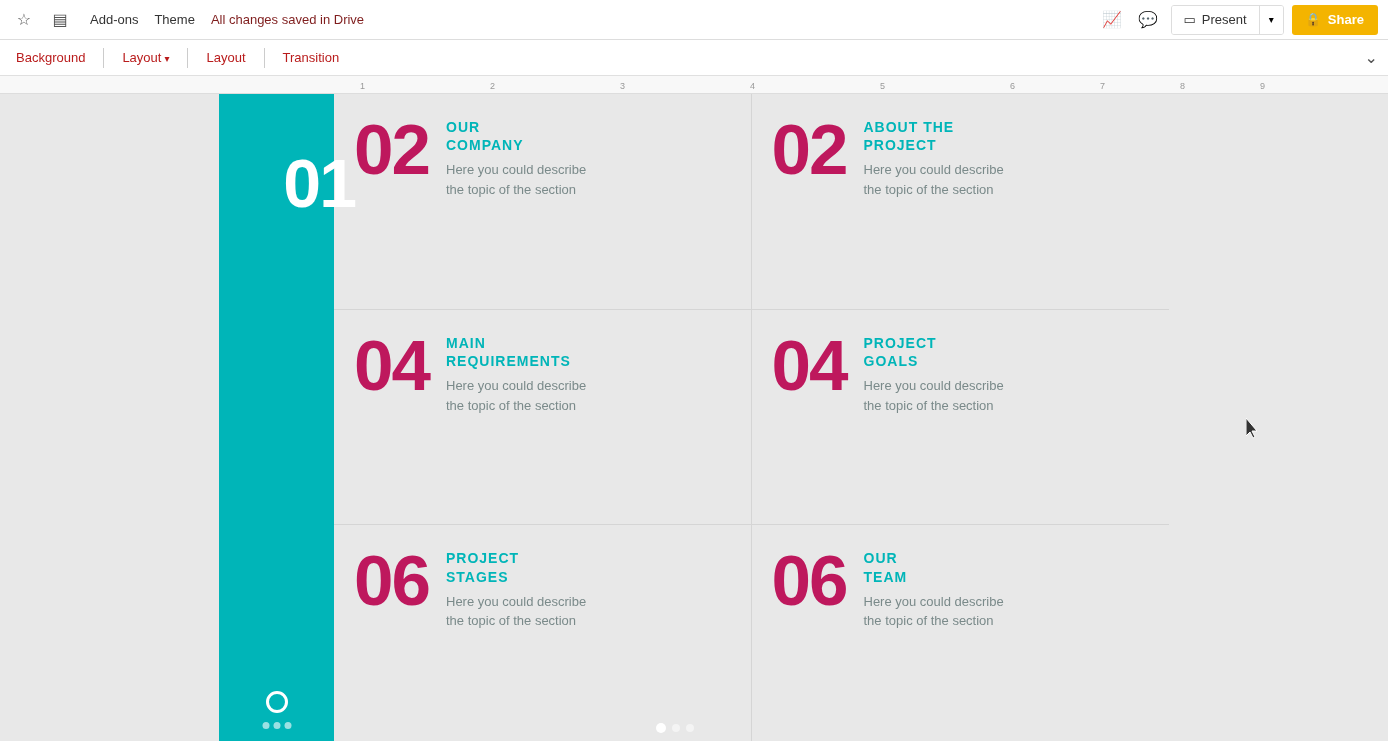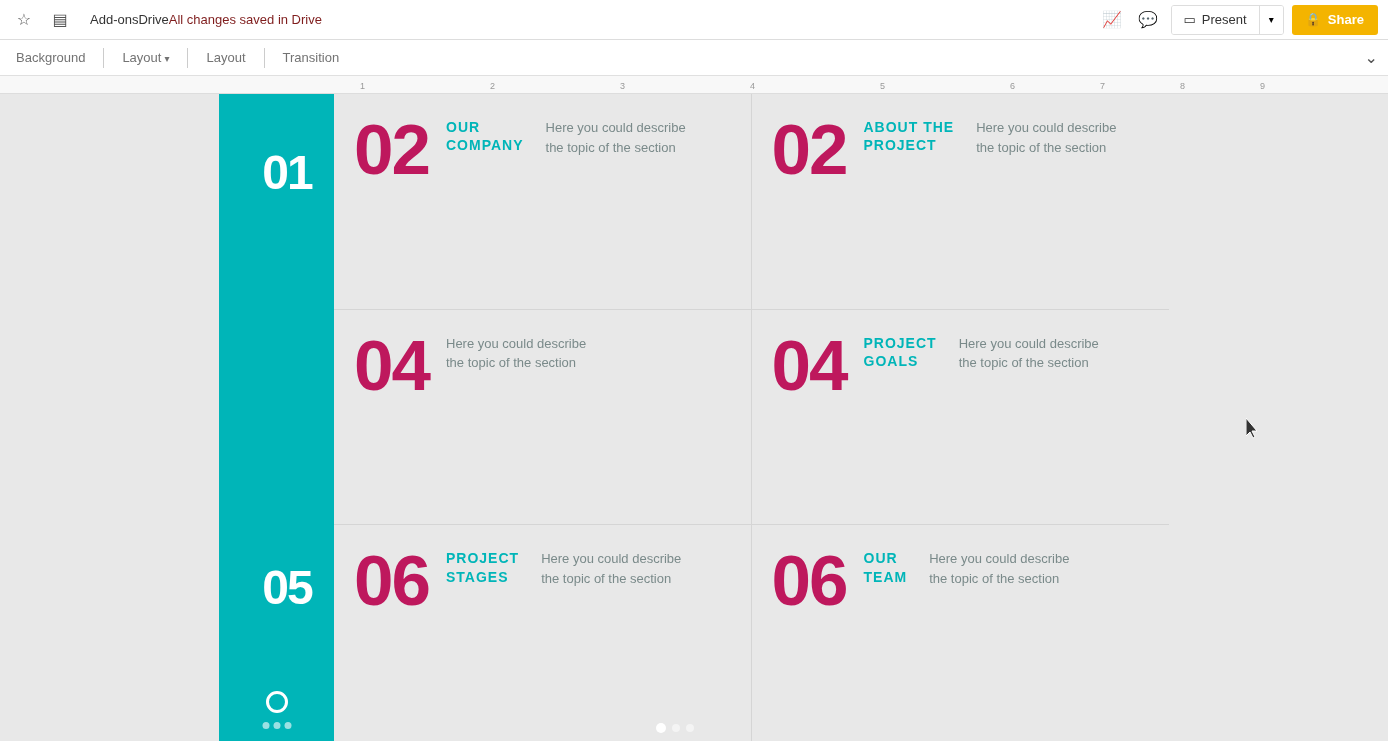--- a/index.html
+++ b/index.html
@@ -87,40 +87,41 @@
       font-size: 13px;
       font-weight: bold;
       cursor: pointer;
       display: flex;
       align-items: center;
       gap: 6px;
     }
     .nav-items {
       display: flex;
       align-items: center;
+      gap: 16px;
     }
     .nav-item {
       font-size: 13px;
       color: #333;
       cursor: pointer;
     }
 
     
     .format-bar {
       height: 36px;
       background: #fff;
       display: flex;
       align-items: center;
       padding: 0 10px;
       border-bottom: 1px solid #e0e0e0;
       gap: 8px;
     }
     .format-item {
       font-size: 13px;
-      color: #737373;
+      color: #b91c1c;
       cursor: pointer;
       padding: 4px 6px;
       border-radius: 3px;
     }
     .format-separator {
       width: 1px;
       height: 20px;
       background: #ccc;
       margin: 0 4px;
     }
@@ -188,25 +189,25 @@
       height: 100%;
       background: #00b5b8;
       z-index: 2;
     }
 
     
     .section-num {
       position: absolute;
       left: 0;
       width: 136px;
-      font-size: 48px;
+      font-size: 68px;
       font-weight: 900;
       color: #fff;
       font-family: 'Arial Black', Arial, sans-serif;
-      text-align: center;
+      text-align: right;
       line-height: 1;
       letter-spacing: -2px;
     }
 
     
     .sections-grid {
       position: absolute;
       left: 115px;
       top: 0;
       right: 0;
@@ -237,21 +238,22 @@
       font-weight: 700;
       color: #be185d;
       font-family: 'Arial Black', Arial, sans-serif;
       line-height: 1;
       min-width: 80px;
       letter-spacing: -2px;
     }
 
     .section-content {
       display: flex;
-      gap: 22px;
+      flex-direction: column;
+      gap: 6px;
       padding-top: 4px;
     }
 
     .section-title {
       font-size: 14px;
       font-weight: bold;
       color: #00b5b8;
       text-transform: uppercase;
       letter-spacing: 1px;
       line-height: 1.3;
@@ -323,21 +325,21 @@
 <body>
 
 <div class="top-bar">
   <div class="top-bar-left">
     <div class="top-bar-icons">
       <div class="icon-btn">☆</div>
       <div class="icon-btn">▤</div>
     </div>
     <div class="nav-items">
       <span class="nav-item">Add-ons</span>
-      <span class="nav-item">Drive</span>
+      <span class="nav-item">Theme</span>
       <a class="save-status" href="#">All changes saved in Drive</a>
     </div>
   </div>
   <div class="top-bar-right">
     <div class="icon-btn">📈</div>
     <div class="icon-btn">💬</div>
     <div class="btn-present">
       <button class="btn-present-main">
         <span>▭</span>
         <span>Present</span>
@@ -376,21 +378,20 @@
   </div>
 </div>
 
 <div class="main-area">
   <div class="slide-area">
     <div class="slide-canvas">
 
       <div class="teal-bar">
 
         <div class="section-num bar-num-1">01</div>
-        <div class="section-num bar-num-3">05</div>
 
         <div class="bar-circle"></div>
         <div class="bar-dots">
           <div class="bar-dot"></div>
           <div class="bar-dot"></div>
           <div class="bar-dot"></div>
         </div>
       </div>
 
       <div class="sections-grid">
@@ -407,20 +408,21 @@
           <div class="section-number-inline">02</div>
           <div class="section-content">
             <div class="section-title">ABOUT THE<br>PROJECT</div>
             <div class="section-desc">Here you could describe<br>the topic of the section</div>
           </div>
         </div>
 
         <div class="section-cell">
           <div class="section-number-inline">04</div>
           <div class="section-content">
+            <div class="section-title">MAIN<br>REQUIREMENTS</div>
             <div class="section-desc">Here you could describe<br>the topic of the section</div>
           </div>
         </div>
 
         <div class="section-cell">
           <div class="section-number-inline">04</div>
           <div class="section-content">
             <div class="section-title">PROJECT<br>GOALS</div>
             <div class="section-desc">Here you could describe<br>the topic of the section</div>
           </div>

